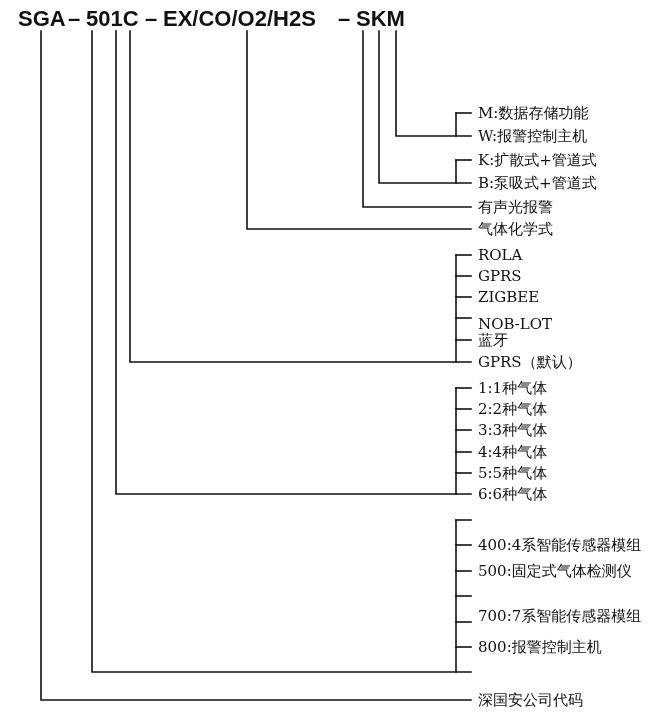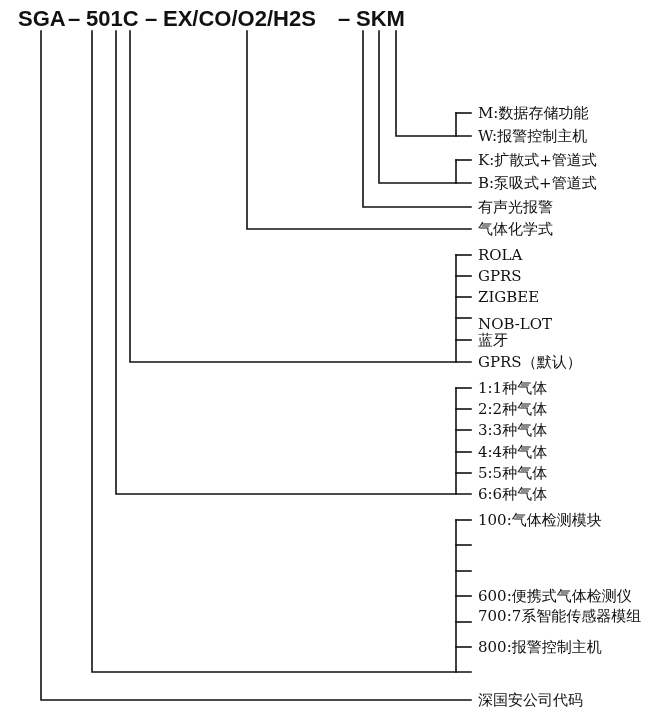--- a/index.html
+++ b/index.html
@@ -119,19 +119,19 @@
   <div class="lbl" style="top:340px">蓝牙</div>
   <div class="lbl" style="top:362px">GPRS（默认）</div>
 
   <div class="lbl" style="top:388px">1:1种气体</div>
   <div class="lbl" style="top:409px">2:2种气体</div>
   <div class="lbl" style="top:430px">3:3种气体</div>
   <div class="lbl" style="top:452px">4:4种气体</div>
   <div class="lbl" style="top:473px">5:5种气体</div>
   <div class="lbl" style="top:494px">6:6种气体</div>
 
-  <div class="lbl" style="top:520px">100:气体检测模块</div>
-  <div class="lbl" style="top:596px">600:便携式气体检测仪</div>
+  <div class="lbl" style="top:545px">400:4系智能传感器模组</div>
+  <div class="lbl" style="top:571px">500:固定式气体检测仪</div>
   <div class="lbl" style="top:616px">700:7系智能传感器模组</div>
   <div class="lbl" style="top:647px">800:报警控制主机</div>
 
   <div class="lbl" style="top:700px">深国安公司代码</div>
 </div>
 
 </body></html>

